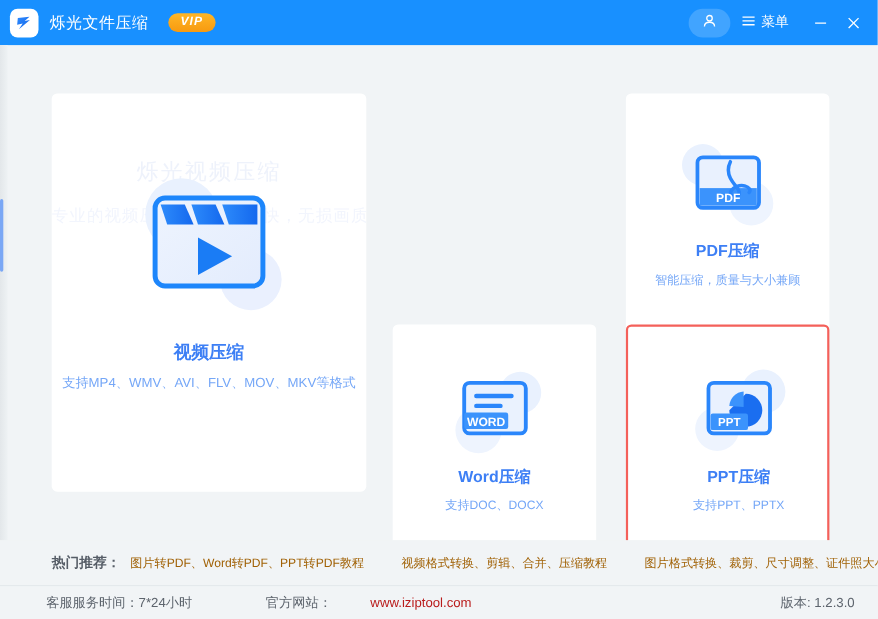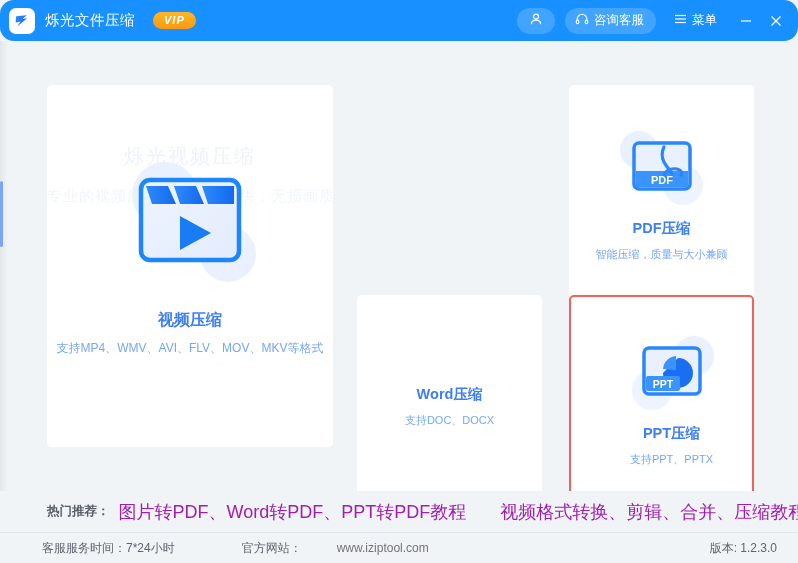--- a/index.html
+++ b/index.html
@@ -13,21 +13,21 @@
     position: relative;
     width: 798px; height: 563px;
     background: #f1f4f6;
   }
 
   
   .titlebar {
     position: absolute; left: 0; top: 0;
     width: 798px; height: 41px;
     background: #1890ff;
-    display: flex; align-items: center; border-radius: 14px;
+    display: flex; align-items: center;
   }
   .logo-box {
     width: 26px; height: 26px; margin-left: 9px;
     background: #ffffff; border-radius: 7px;
     display: flex; align-items: center; justify-content: center;
     flex: 0 0 auto;
   }
   .logo-glyph { display:block; }
   .app-title {
     margin-left: 10px;
@@ -171,22 +171,22 @@
     background: #f1f4f6;
   }
   .rec-label {
     margin-left: 47px;
     color: #555c66;
     font-size: 12.5px;
     font-weight: bold;
     white-space: nowrap;
   }
   .rec-link {
-    color: #a21caf;
-    font-size: 18px;
+    color: #a16207;
+    font-size: 11px;
     cursor: pointer;
     white-space: nowrap;
   }
   .rec-link.g1 { margin-left: 9px; }
   .rec-link.g2 { margin-left: 34px; }
   .rec-link.g3 { margin-left: 34px; }
 
   
   .footer-div {
     position: absolute; left: 0; top: 532px;
@@ -196,21 +196,21 @@
     position: absolute; left: 0; top: 533px;
     width: 798px; height: 30px;
     background: #f1f4f6;
     display: flex; align-items: center; gap: 29px;
   }
   .foot-text {
     color: #5d646d; font-size: 12px; white-space: nowrap;
   }
   .foot-text.hours { margin-left: 42px; }
   .foot-text.site-label { margin-left: 38px; }
-  .foot-link { color: #737373; font-size: 12px; margin-left: 6px; cursor: pointer; }
+  .foot-link { color: #b91c1c; font-size: 12px; margin-left: 6px; cursor: pointer; }
   .foot-spacer { flex: 1 1 auto; }
   .foot-text.version { margin-right: 21px; }
 </style>
 </head>
 <body>
 
 <div id="app">
 
   <div class="titlebar">
     <div class="logo-box">
@@ -231,30 +231,20 @@
 
     <div class="tb-pill user">
       <span>
         <svg width="14" height="14" viewBox="0 0 14 14" fill="none" stroke="#ffffff" stroke-width="1.2">
           <circle cx="7" cy="4.6" r="2.5"></circle>
           <path d="M2.4 12.2 C2.4 9.4 4.4 8.2 7 8.2 C9.6 8.2 11.6 9.4 11.6 12.2"></path>
         </svg>
       </span>
     </div>
 
-    <div class="tb-pill service">
-      <span>
-        <svg width="14" height="14" viewBox="0 0 14 14" fill="none" stroke="#ffffff" stroke-width="1.1">
-          <path d="M2.2 8.4 V7 A4.8 4.8 0 0 1 11.8 7 V8.4"></path>
-          <rect x="1.3" y="8.0" width="2.5" height="3.6" rx="1.2"></rect>
-          <rect x="10.2" y="8.0" width="2.5" height="3.6" rx="1.2"></rect>
-        </svg>
-      </span>
-      <span>咨询客服</span>
-    </div>
 
     <div class="tb-menu">
       <span>
         <svg width="13" height="12" viewBox="0 0 13 12" stroke="#ffffff" stroke-width="1.2">
           <line x1="1" y1="2.5" x2="12" y2="2.5"></line>
           <line x1="1" y1="6" x2="12" y2="6"></line>
           <line x1="1" y1="9.5" x2="12" y2="9.5"></line>
         </svg>
       </span>
       <span>菜单</span>
@@ -326,20 +316,31 @@
             <text x="30" y="43" font-family="Liberation Sans, sans-serif" font-size="11" font-weight="bold" fill="#ffffff" text-anchor="middle">PDF</text>
           </svg>
         </div>
         <div class="card-title">PDF压缩</div>
         <div class="card-sub">智能压缩，质量与大小兼顾</div>
       </div>
     </div>
 
     <div class="card word">
       <div class="card-inner">
+        <div class="icon-wrap">
+          <div class="blob" style="width:38px;height:38px;right:-12px;top:-8px;"></div>
+          <div class="blob" style="width:42px;height:42px;left:-6px;bottom:-14px;background:#eef4fe;"></div>
+          <svg width="60" height="52" viewBox="0 0 60 52">
+            <rect x="2" y="2" width="56" height="46" rx="5" fill="#eaf2fe" stroke="#2a86fb" stroke-width="3.5"></rect>
+            <rect x="11" y="12" width="36" height="4" rx="2" fill="#2a86fb"></rect>
+            <rect x="11" y="21" width="26" height="4" rx="2" fill="#2a86fb"></rect>
+            <rect x="2" y="29" width="40" height="15" rx="2" fill="#3b93fc"></rect>
+            <text x="22" y="41" font-family="Liberation Sans, sans-serif" font-size="11" font-weight="bold" fill="#ffffff" text-anchor="middle">WORD</text>
+          </svg>
+        </div>
         <div class="card-title">Word压缩</div>
         <div class="card-sub">支持DOC、DOCX</div>
       </div>
     </div>
 
     <div class="card ppt selected">
       <div class="card-inner">
         <div class="icon-wrap">
           <div class="blob" style="width:40px;height:40px;right:-12px;top:-10px;"></div>
           <div class="blob" style="width:40px;height:40px;left:-10px;bottom:-12px;background:#eef4fe;"></div>

